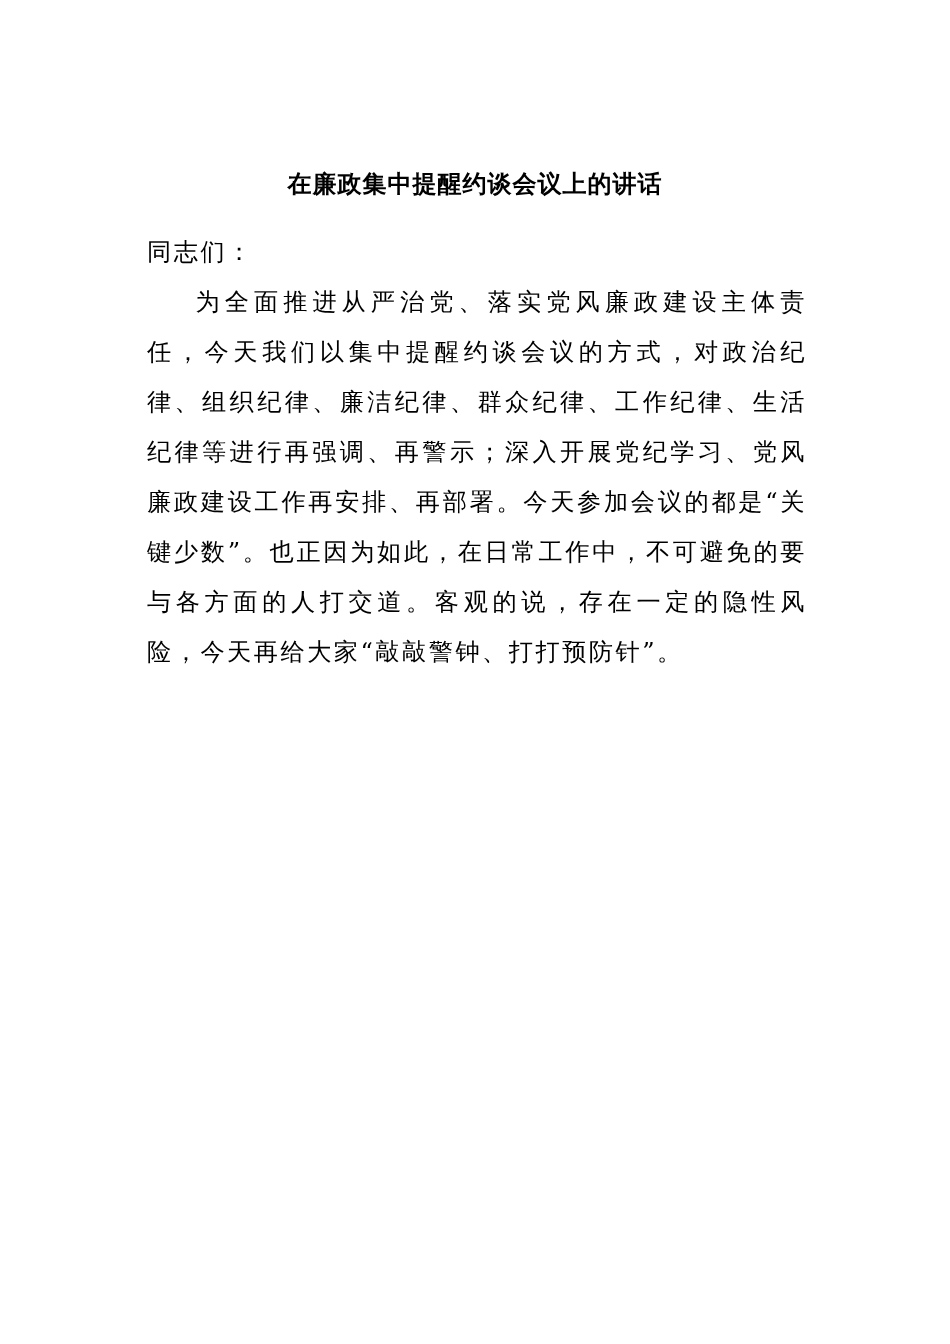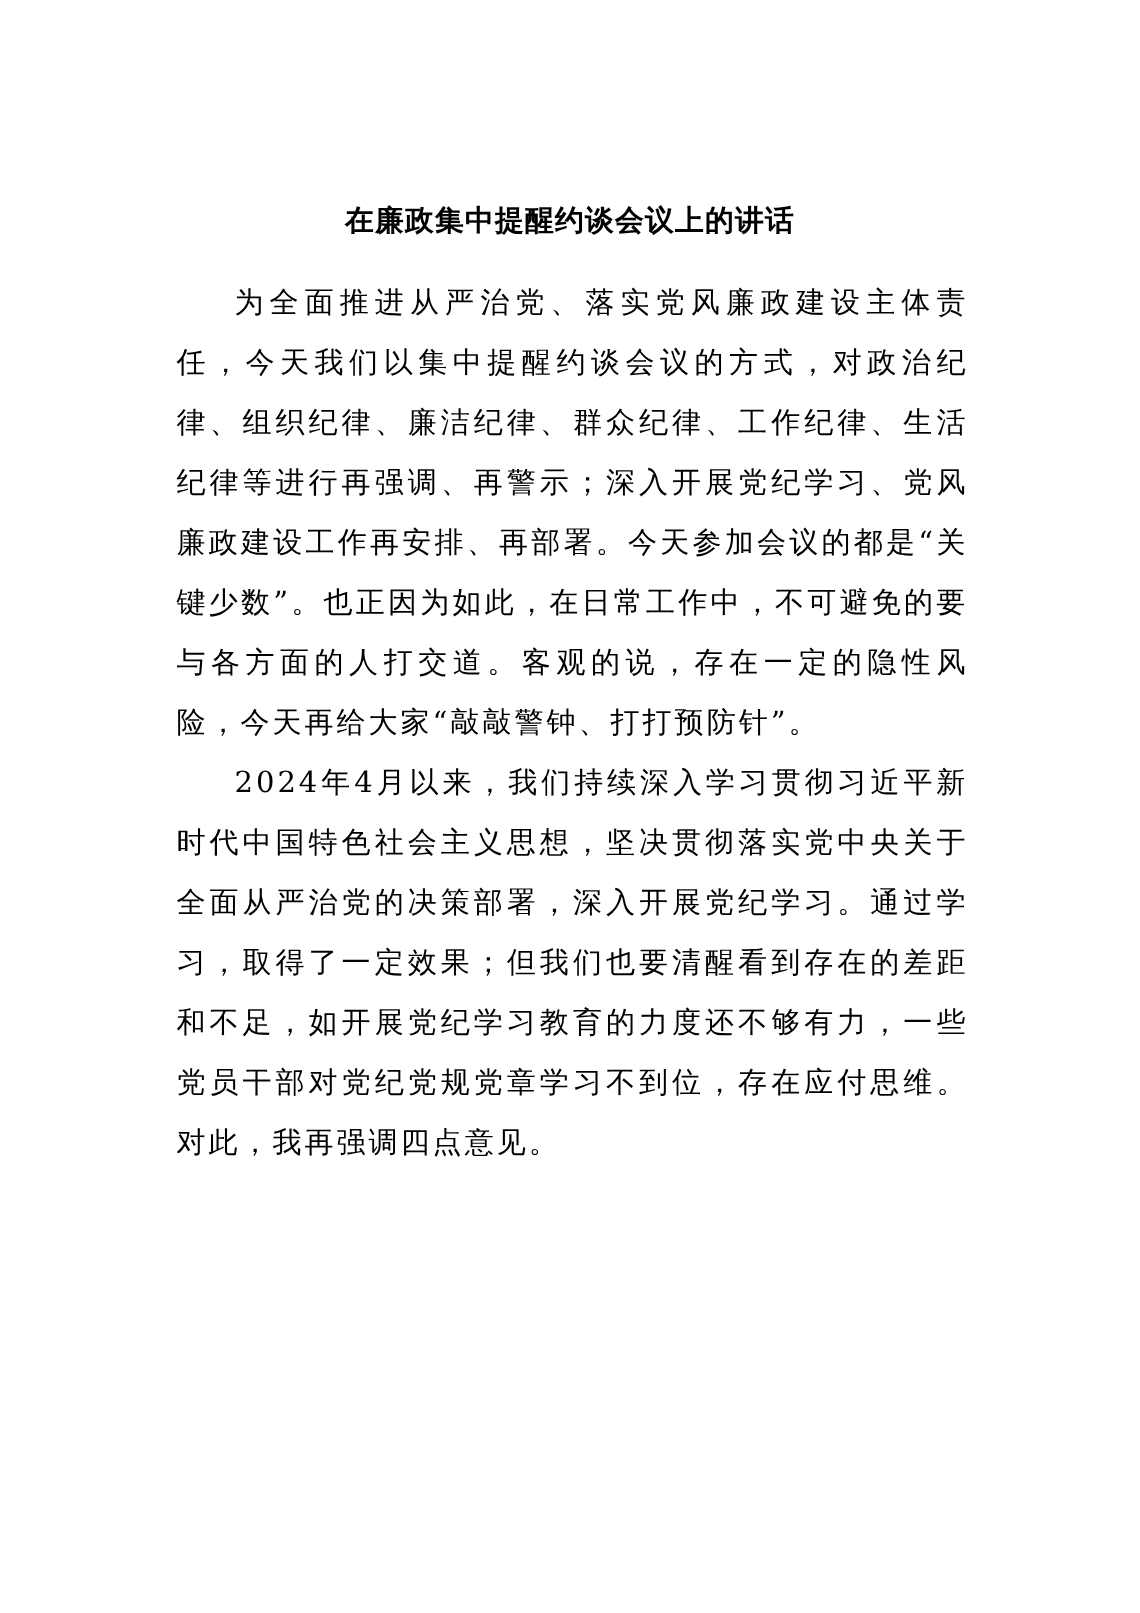--- a/index.html
+++ b/index.html
@@ -64,16 +64,16 @@
       height: 50px;
     }
   </style>
 </head>
 <body>
 
 <div class="page">
   <div class="title">在廉政集中提醒约谈会议上的讲话</div>
 
   <div class="body-text">
+    <p class="salutation">同志们：</p>
     <p class="para">为全面推进从严治党、落实党风廉政建设主体责任，今天我们以集中提醒约谈会议的方式，对政治纪律、组织纪律、廉洁纪律、群众纪律、工作纪律、生活纪律等进行再强调、再警示；深入开展党纪学习、党风廉政建设工作再安排、再部署。今天参加会议的都是“关键少数”。也正因为如此，在日常工作中，不可避免的要与各方面的人打交道。客观的说，存在一定的隐性风险，今天再给大家“敲敲警钟、打打预防针”。</p>
-    <p class="para">2024年4月以来，我们持续深入学习贯彻习近平新时代中国特色社会主义思想，坚决贯彻落实党中央关于全面从严治党的决策部署，深入开展党纪学习。通过学习，取得了一定效果；但我们也要清醒看到存在的差距和不足，如开展党纪学习教育的力度还不够有力，一些党员干部对党纪党规党章学习不到位，存在应付思维。对此，我再强调四点意见。</p>
   </div>
 </div>
 
 </body></html>

